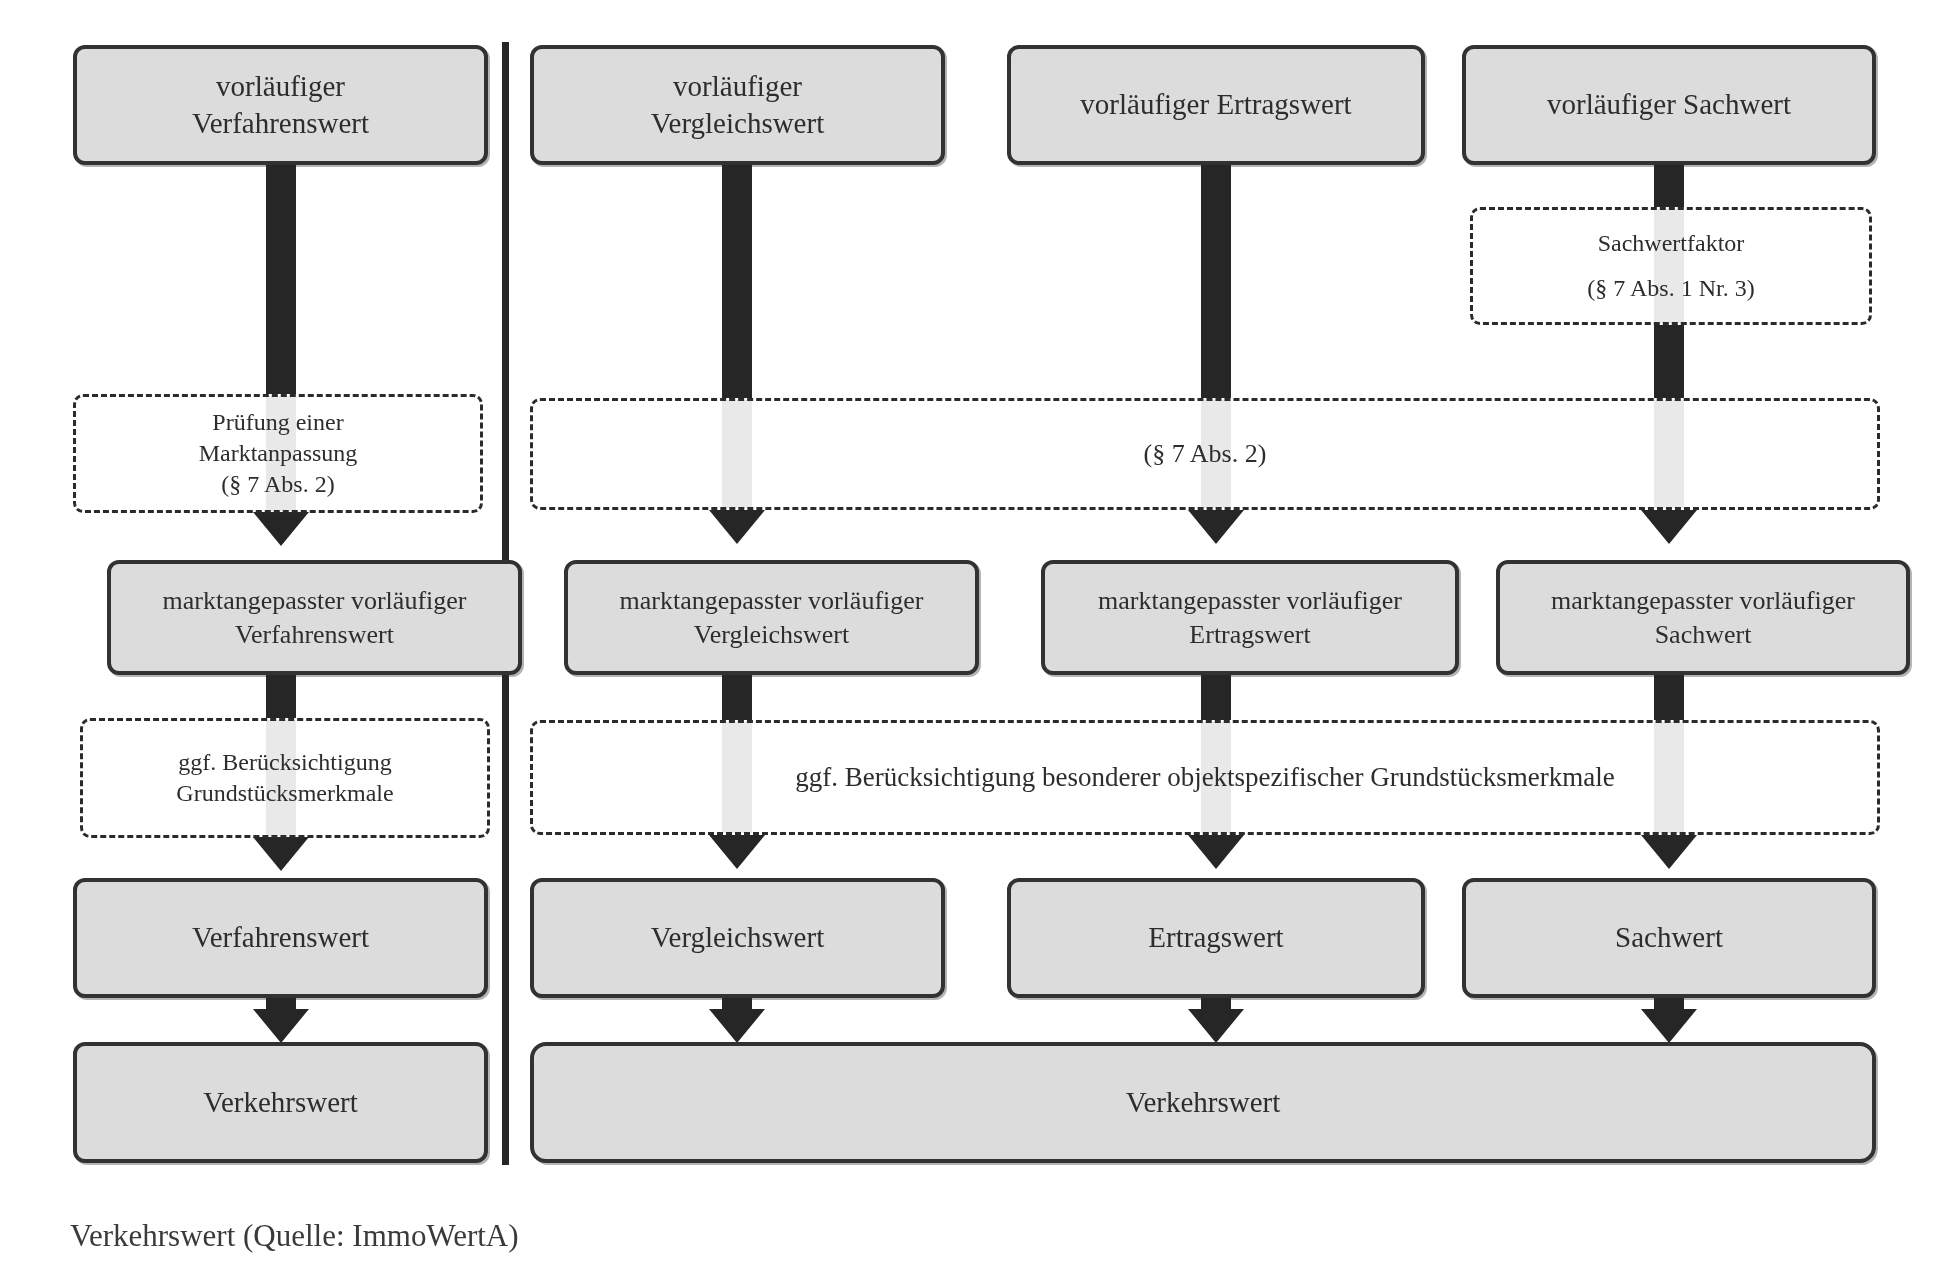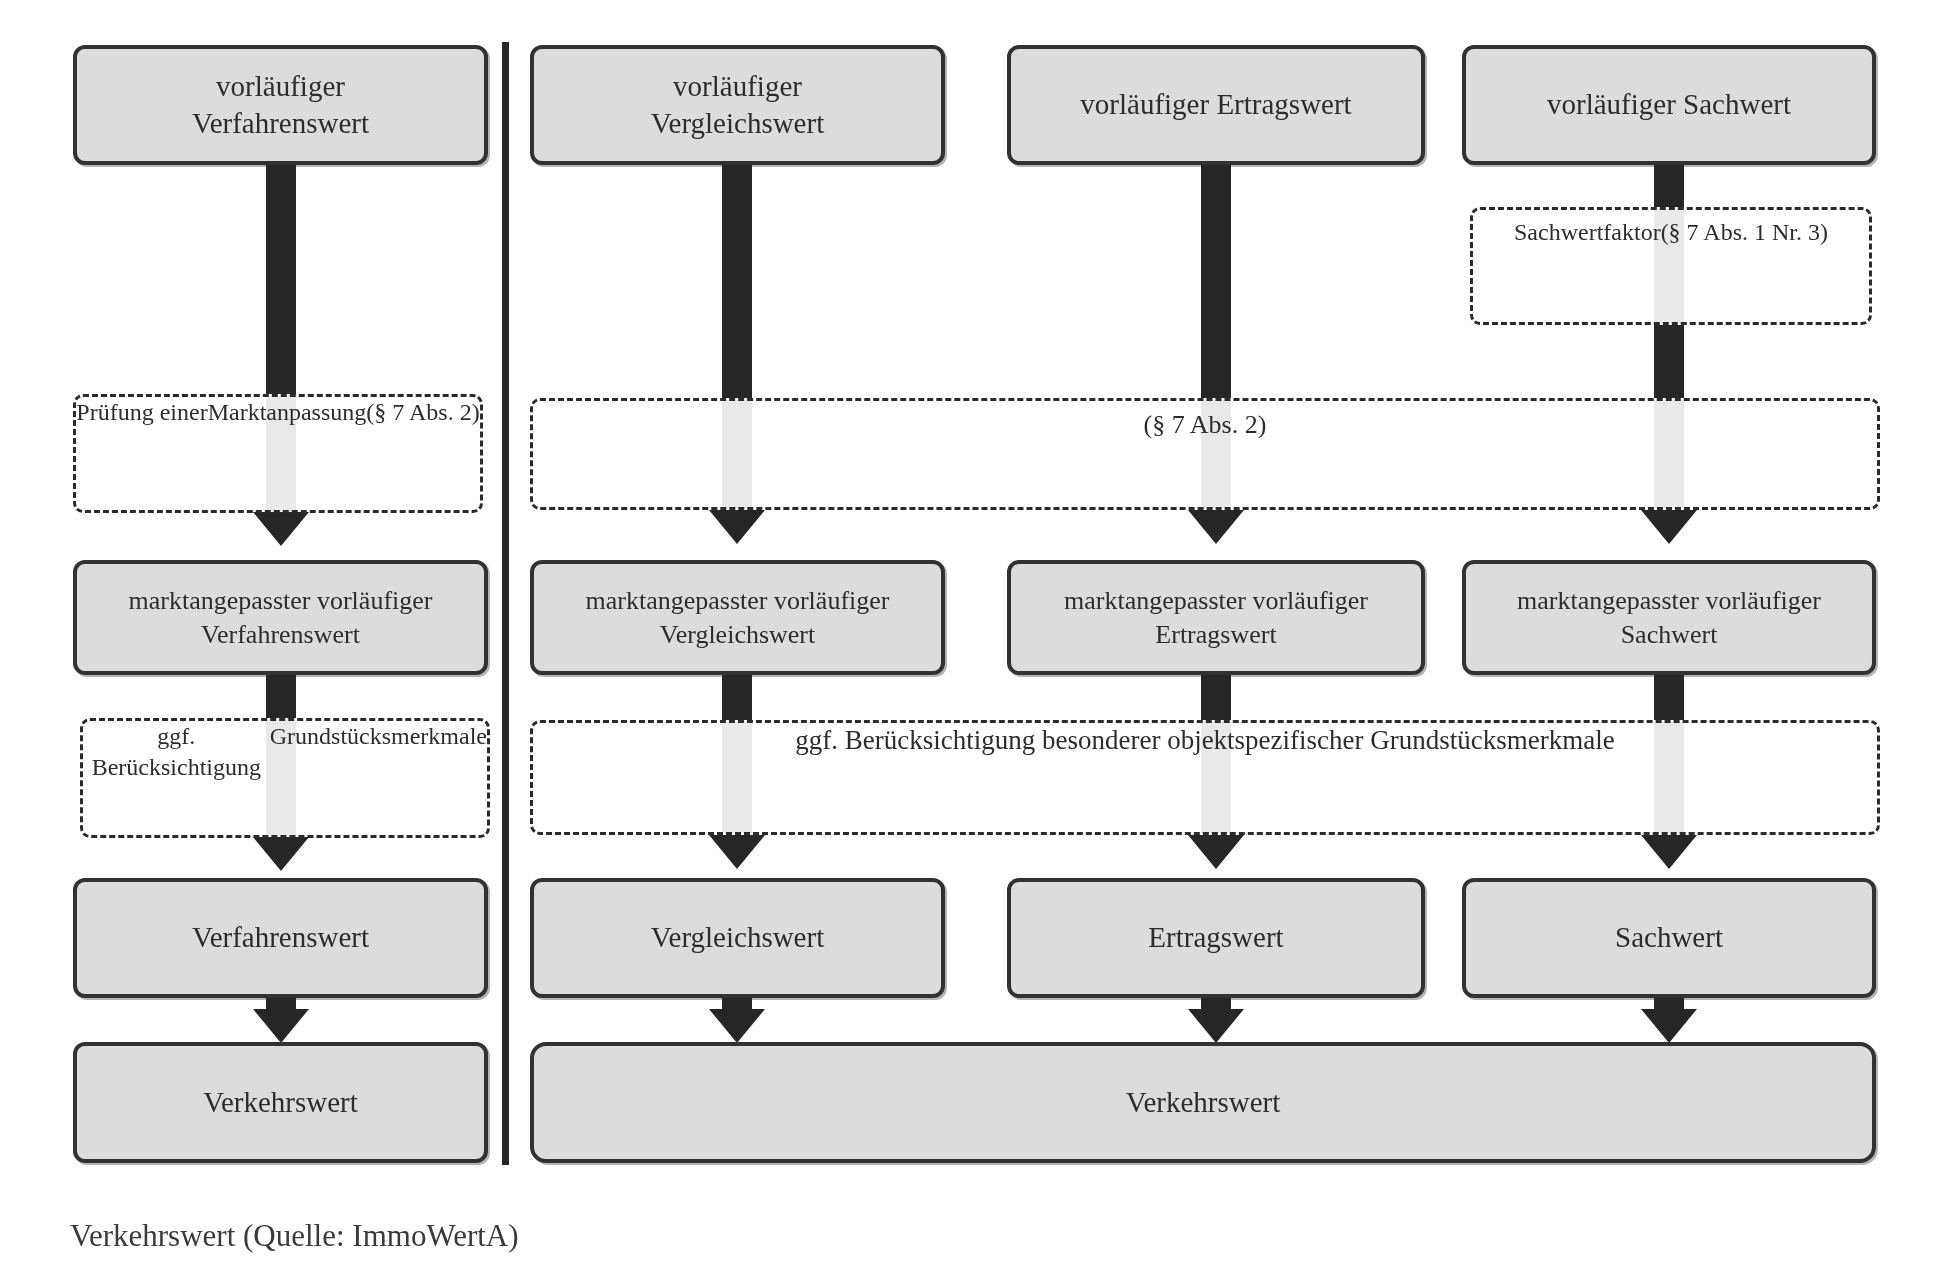--- a/index.html
+++ b/index.html
@@ -9,25 +9,25 @@
   }
   
   .sbox{
     position:absolute;background:#dcdcdc;border:4px solid #323232;border-radius:12px;
     display:flex;flex-direction:column;align-items:center;justify-content:center;
     text-align:center;box-sizing:border-box;line-height:1.28;
     box-shadow:2px 2px 0 rgba(40,40,40,0.35);
   }
   .sbox .ln{display:block;}
   .fs-big{font-size:29px;}
-  .fs-mid{font-size:26px;}
+  .fs-mid{font-size:26px;margin-left:34px;}
   
   .dbox{
     position:absolute;background:transparent;border:3px dashed #2b2b2b;border-radius:10px;
-    display:flex;flex-direction:row;justify-content:center;
+    display:flex;flex-direction:column;justify-content:center;
     text-align:center;box-sizing:border-box;font-size:24px;line-height:1.3;
   }
   .dbox.gap .ln{margin:7px 0;}
   
   .shaft{position:absolute;width:30px;background:#262626;}
   .pass{position:absolute;width:30px;background:#e9e9e9;}
   .ahead{
     position:absolute;width:0;height:0;
     border-left:28px solid transparent;border-right:28px solid transparent;
     border-top:34px solid #262626;

